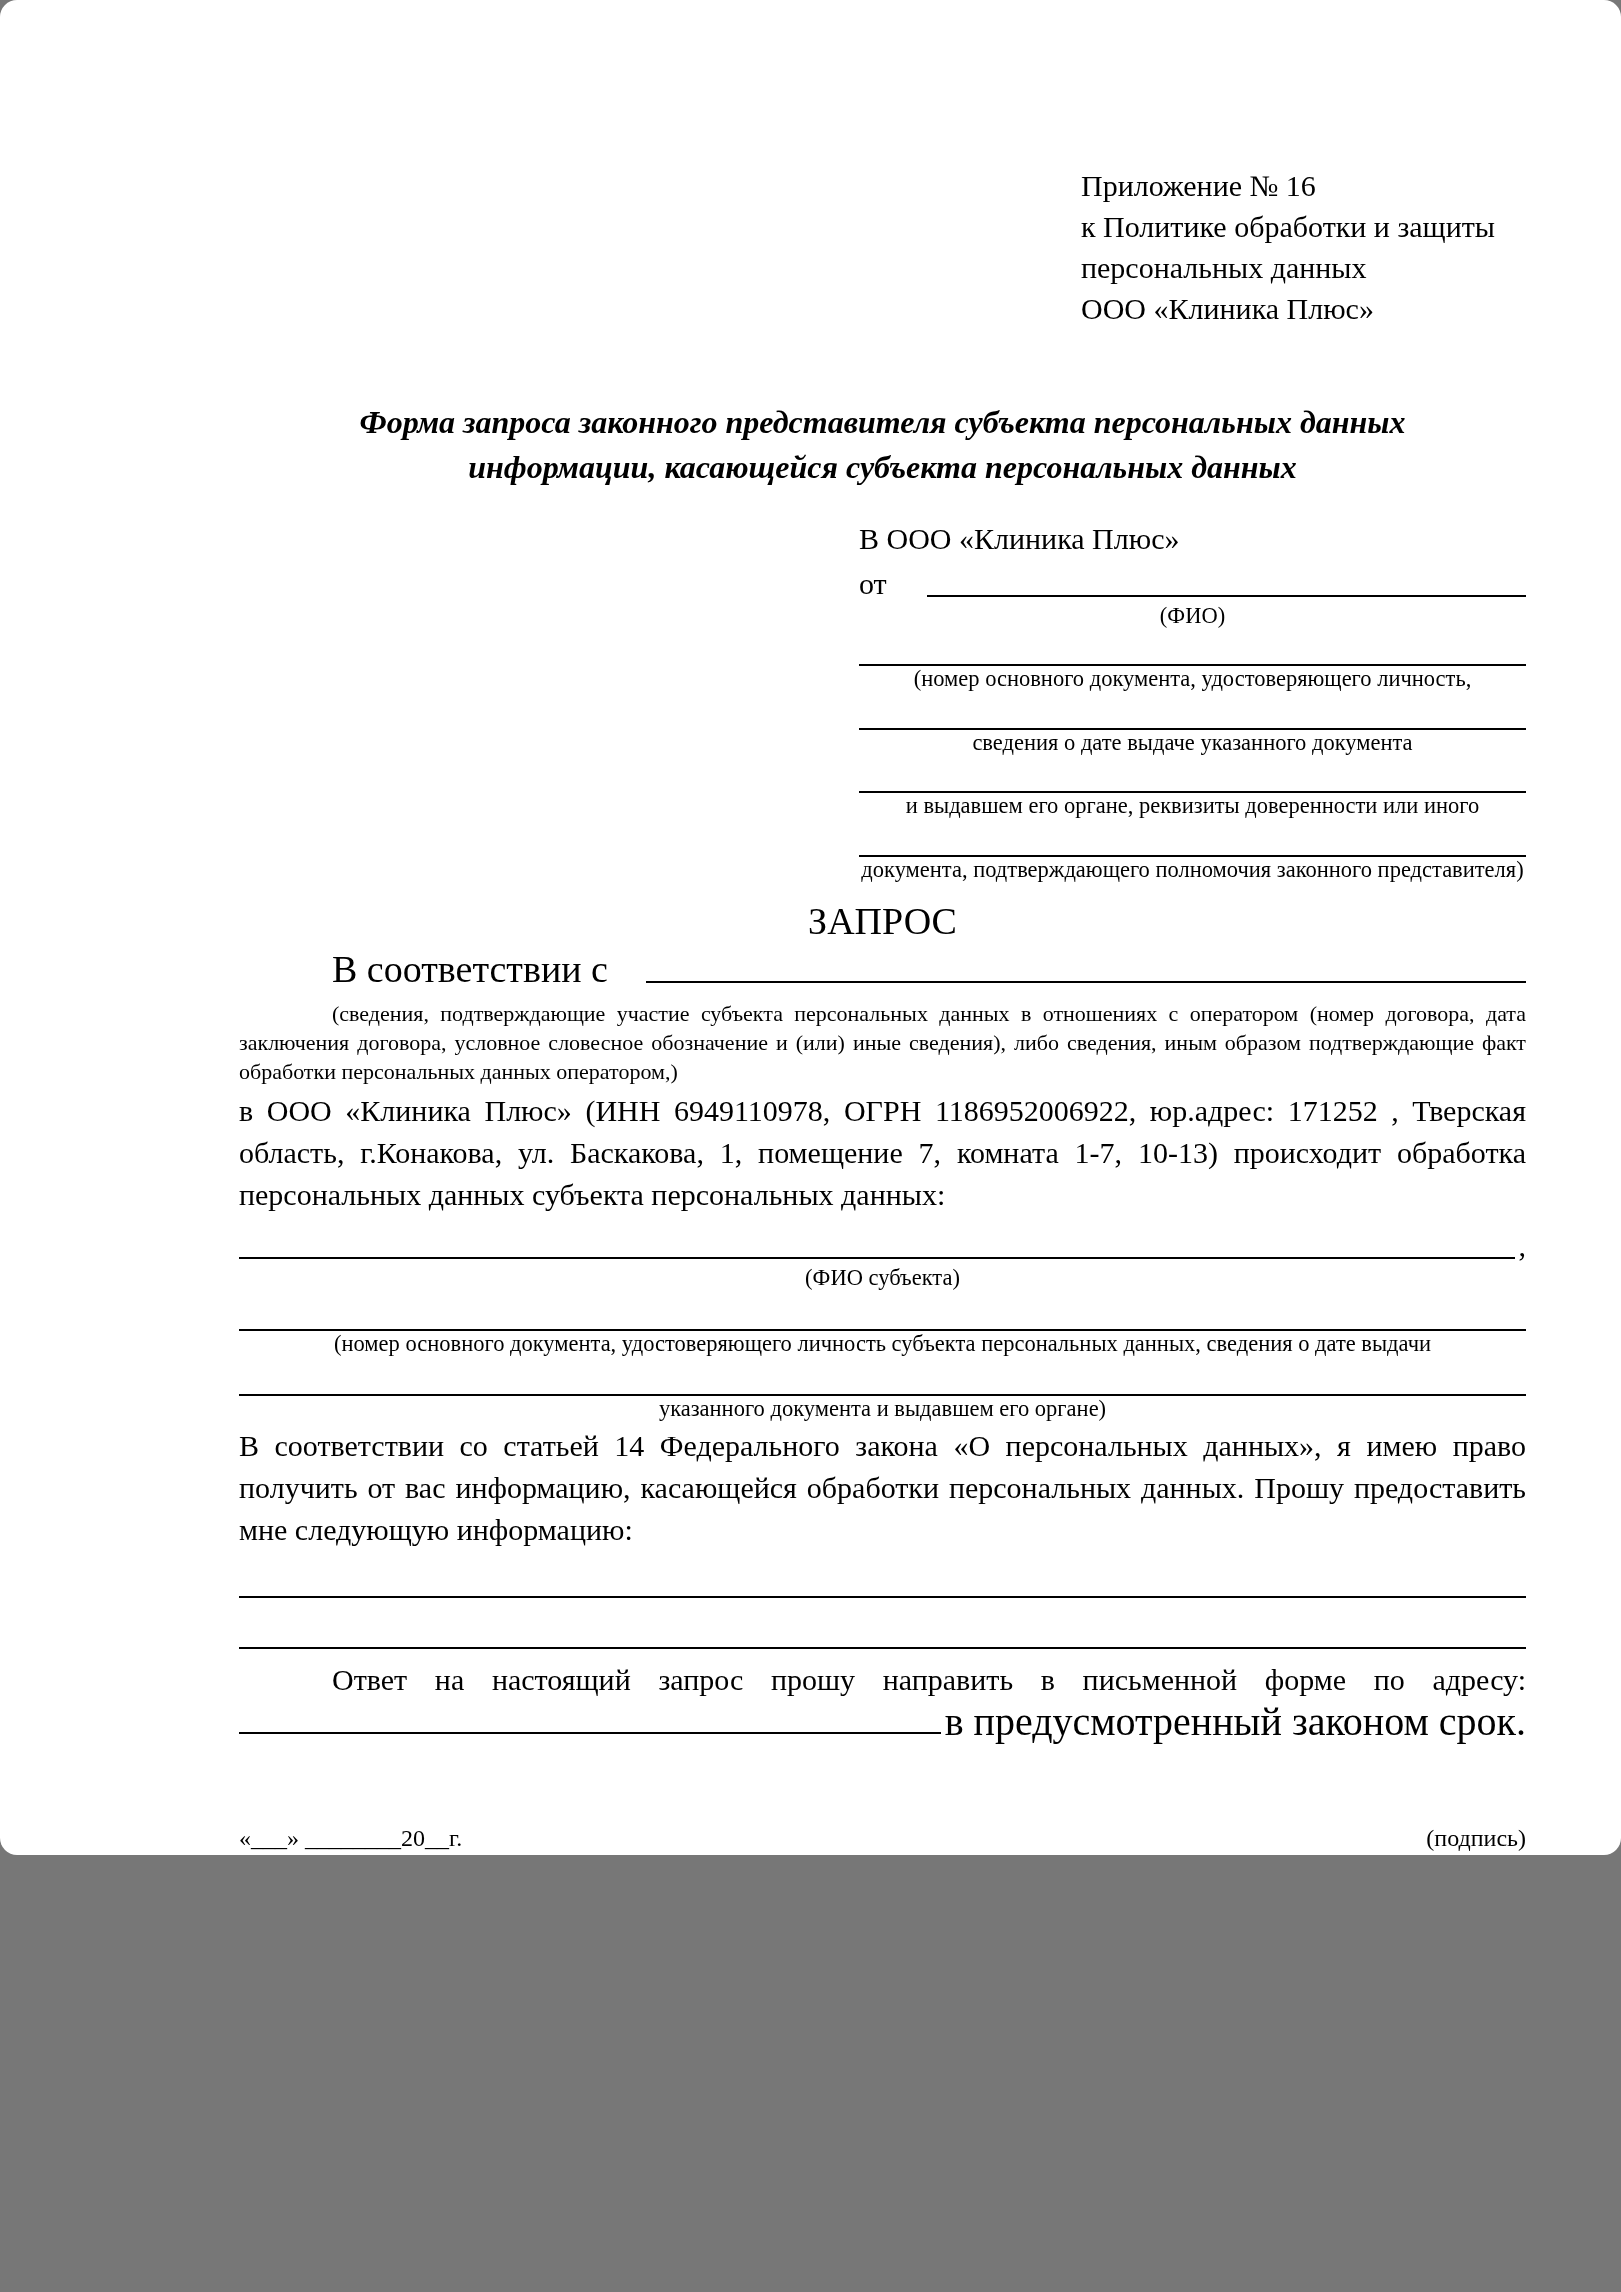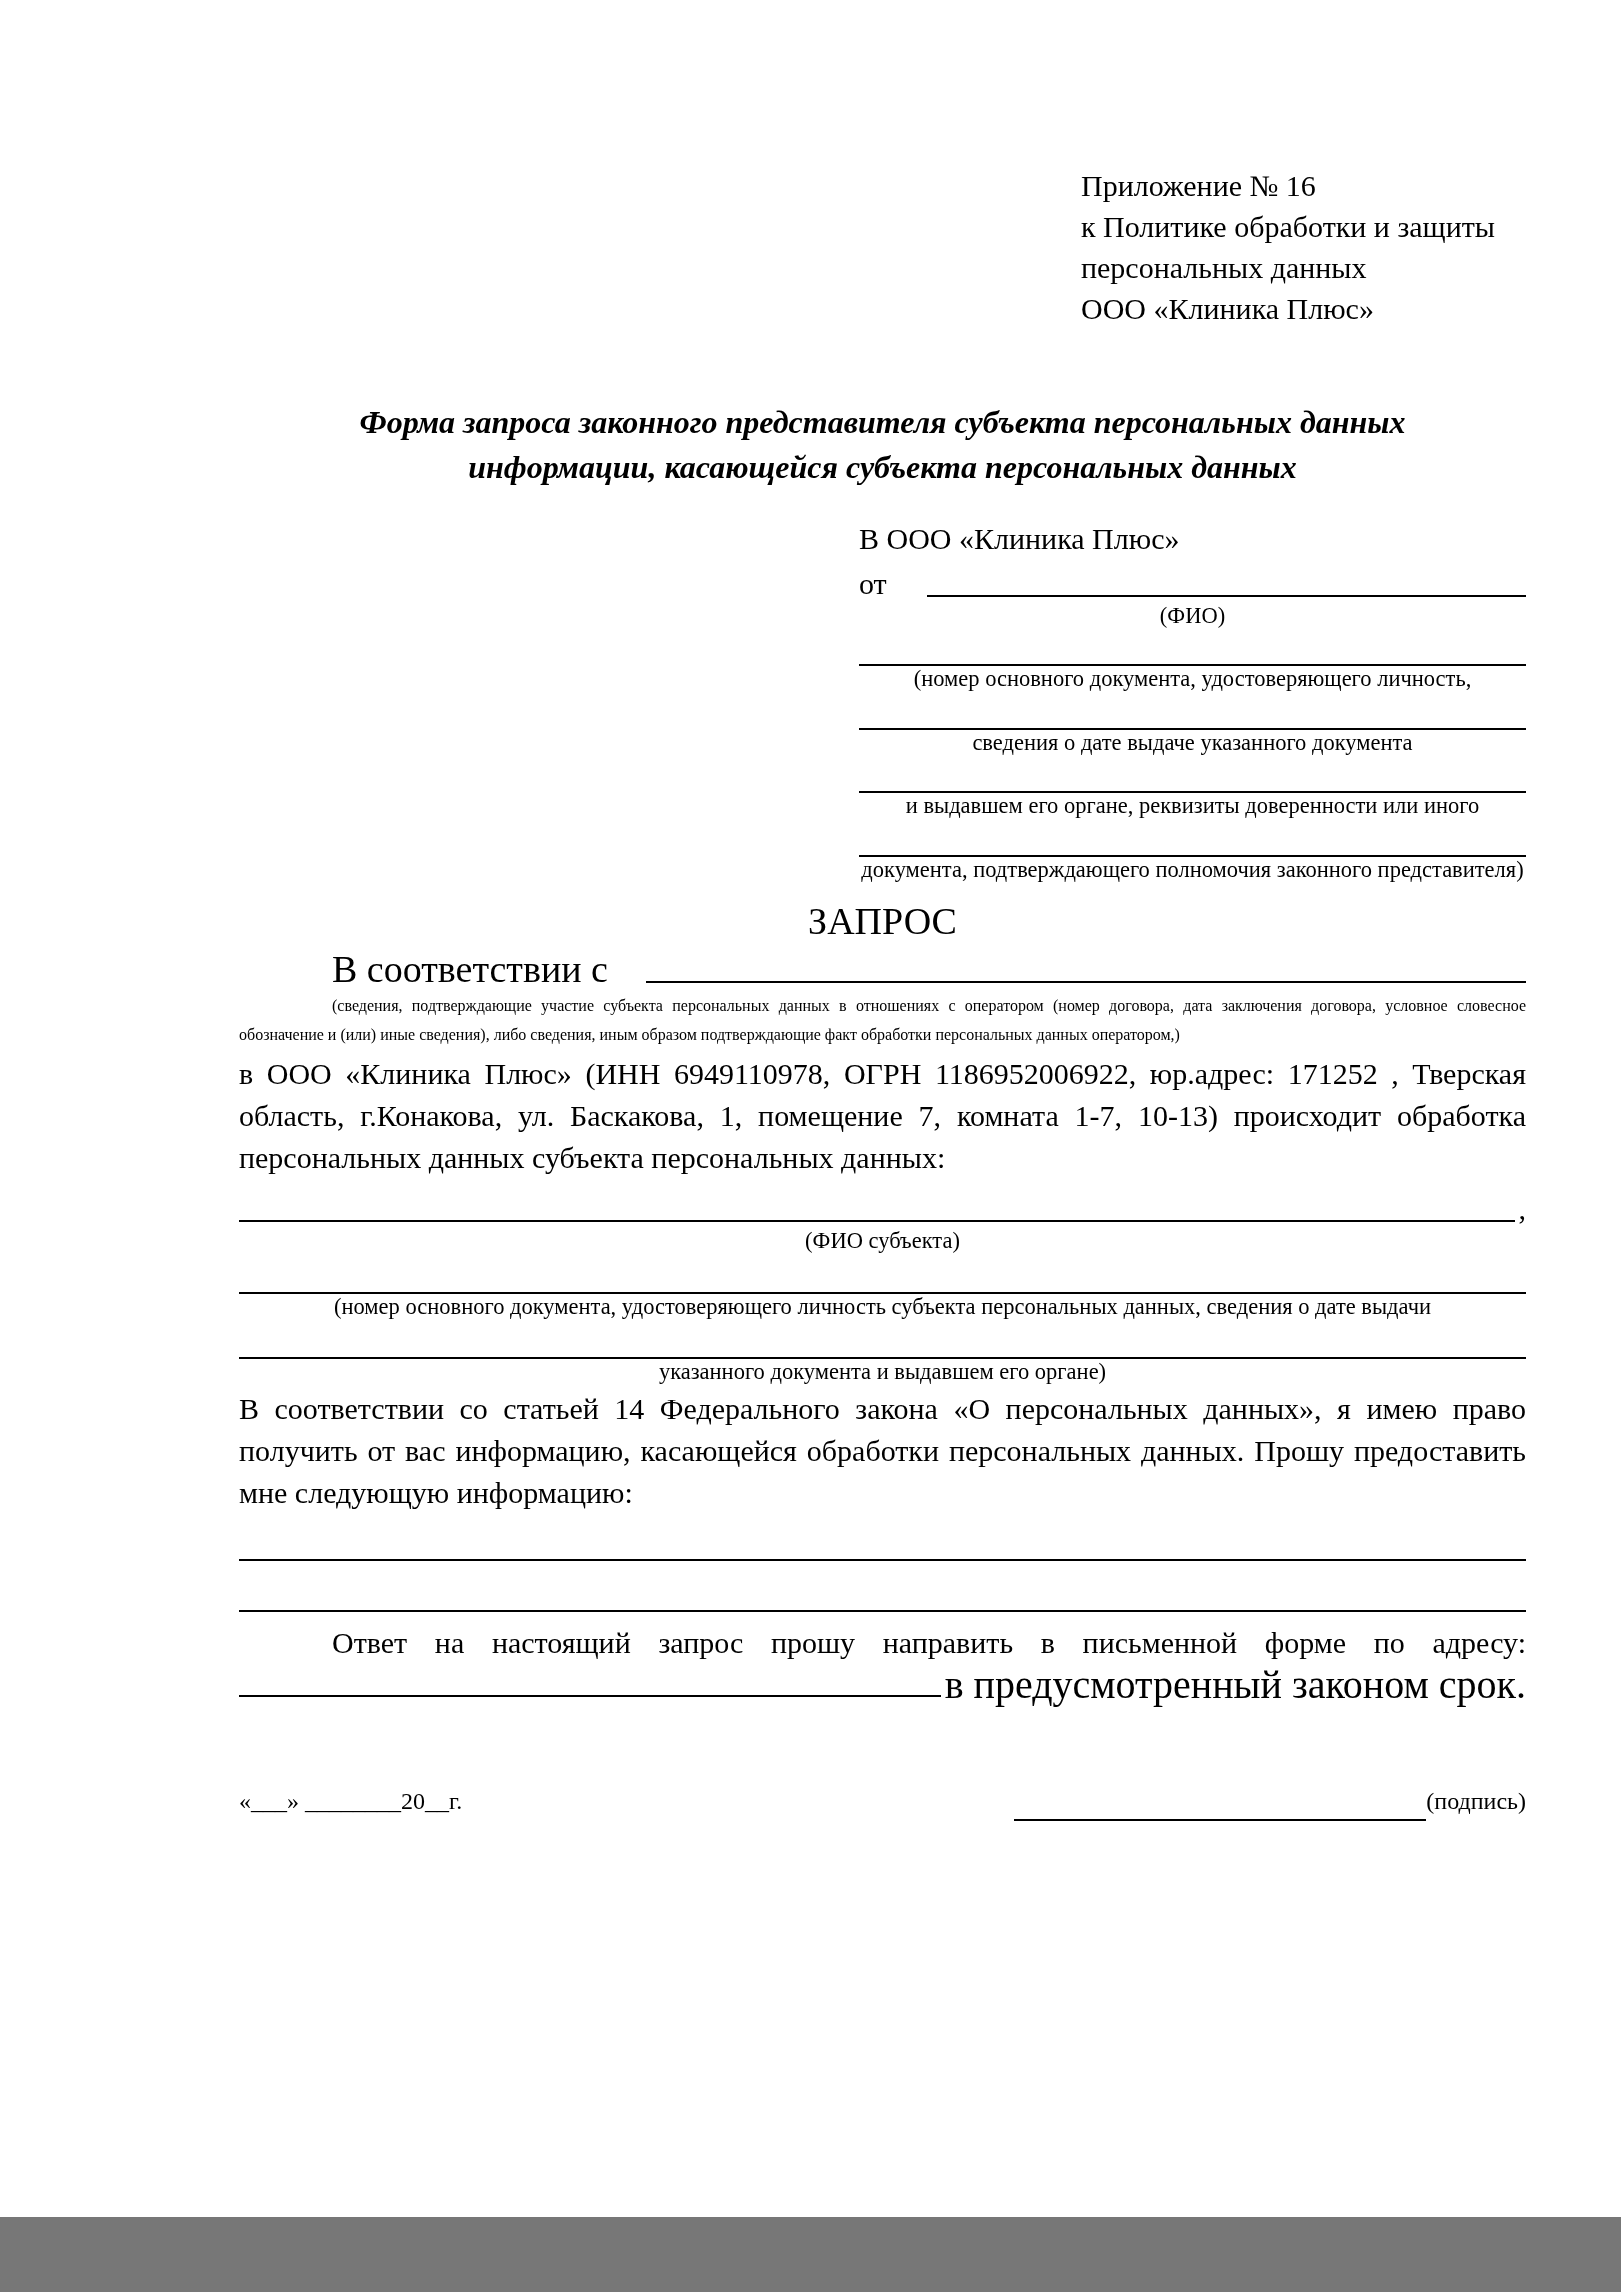--- a/index.html
+++ b/index.html
@@ -1,19 +1,19 @@
 <!DOCTYPE html>
 <html><head>
 <meta charset="utf-8">
 <style>
   html,body{margin:0;padding:0;background:#777;}
   .page{
-    width:1621px;height:2217px;background:#ffffff;margin:0 auto;
+    width:1621px;height:1855px;background:#ffffff;margin:0 auto;
     font-family:"Liberation Serif","DejaVu Serif",serif;color:#000;
-    position:relative;box-sizing:border-box;
+    position:relative;box-sizing:border-box;border-radius:17px;
   }
   .content{
     position:absolute;left:239px;top:0;width:1287px;
     padding-top:165px;box-sizing:border-box;
   }
   
   .hdr-right{margin-left:842px;font-size:30px;line-height:41px;}
   
   .doc-title{margin-top:71px;text-align:center;font-weight:bold;font-size:32px;line-height:45px;font-style:italic;}
   
@@ -22,21 +22,21 @@
   .from-row .lbl{white-space:nowrap;padding-right:9.8px;}
   .u-line{flex:1;border-bottom:2.9px solid #000;height:31px;}
   .caption{font-size:22.5px;line-height:26.5px;text-align:center;}
   .fill-line{border-bottom:2.9px solid #000;height:35px;}
   .addressee .fill-line{margin-top:0;}
   .field{margin-top:0;}
   
   .zapros{margin-top:19px;text-align:center;font-size:38px;line-height:39px;}
   .intro-row{display:flex;margin-top:9px;font-size:38px;line-height:39px;gap:28px;}
   .intro-row .lbl{white-space:nowrap;padding-left:93px;padding-right:9.8px;}
-  .note{font-size:16px;line-height:29px;text-align:justify;text-indent:93px;margin-top:2px;}
+  .note{font-size:22px;line-height:29px;text-align:justify;text-indent:93px;margin-top:10px;}
   .par{font-size:30px;line-height:42px;text-align:justify;}
   .op-par{margin-top:3.9px;}
   .fio-row{display:flex;font-size:30px;line-height:39px;margin-top:9.8px;}
   .fio-row .suffix{white-space:nowrap;padding-left:3.9px;}
   .wide-line{border-bottom:2.9px solid #000;height:37px;}
   .law-par{margin-top:2px;}
   .blank-line{border-bottom:2.9px solid #000;height:45px;}
   .blank-line.second{height:49px;}
   .reply-l1{font-size:30px;line-height:42px;text-align:justify;text-align-last:justify;text-indent:93px;margin-top:10px;}
   .reply-l2{display:flex;font-size:40px;line-height:42px;}

